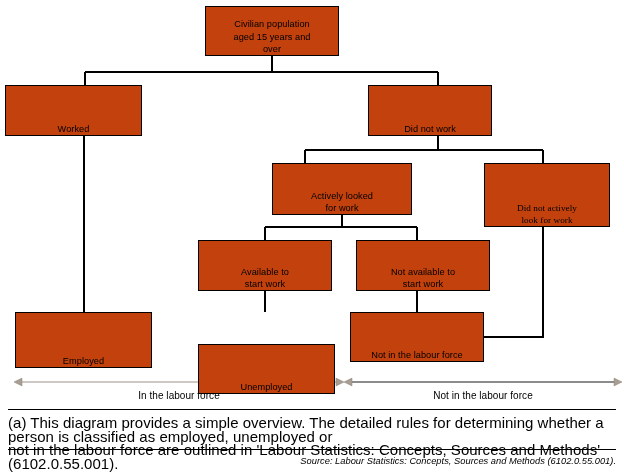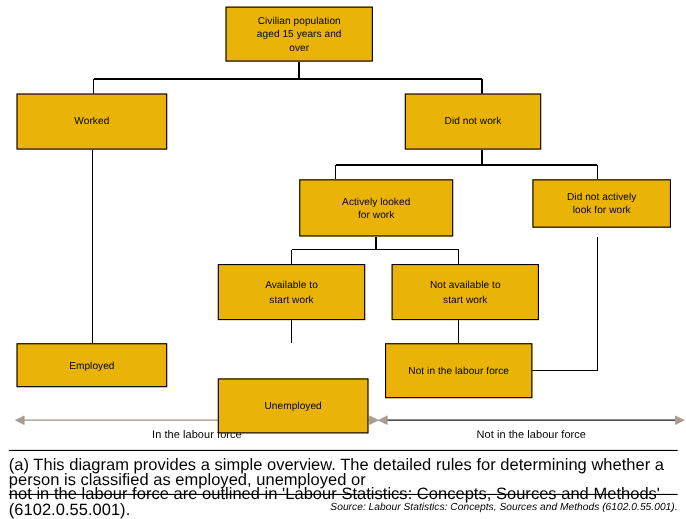--- a/index.html
+++ b/index.html
@@ -19,23 +19,23 @@
     position: absolute;
     left: 0;
     top: 0;
     width: 624px;
     height: 400px;
   }
   .node {
     position: absolute;
     box-sizing: border-box;
     border: 1.3px solid #000000;
-    background: #eab308;
+    background: #c2410c;
     display: flex;
-    align-items: center;
+    align-items: flex-end;
     justify-content: center;
     text-align: center;
     font-size: 9.2px;
     line-height: 12.2px;
     letter-spacing: 0.05px;
     z-index: 3;
     white-space: pre-line;
   }
   .node span {
     display: block;
@@ -107,49 +107,49 @@
       <path d="M 543 215 L 543 337 L 484 337"></path>
     </g>
   </svg>
 
   <div class="node" style="left:205px; top:6px; width:134px; height:50px;">
     <span>Civilian population
 aged 15 years and
 over</span>
   </div>
 
-  <div class="node" style="left:15px; top:85px; width:137px; height:51px;">
+  <div class="node" style="left:5px; top:85px; width:137px; height:51px;">
     <span>Worked</span>
   </div>
 
   <div class="node" style="left:368px; top:85px; width:124px; height:51px;">
     <span>Did not work</span>
   </div>
 
   <div class="node" style="left:272px; top:163px; width:140px; height:52px;">
     <span>Actively looked
 for work</span>
   </div>
 
-  <div class="node" style="left:484px; top:163px; width:126px; height:44px;">
+  <div class="node" style="left:484px; top:163px; width:126px; height:64px;font-family:Liberation Serif, serif;">
     <span>Did not actively
 look for work</span>
   </div>
 
   <div class="node" style="left:198px; top:240px; width:134px; height:51px;">
     <span>Available to
 start work</span>
   </div>
 
   <div class="node" style="left:356px; top:240px; width:134px; height:51px;">
     <span>Not available to
 start work</span>
   </div>
 
-  <div class="node" style="left:15px; top:312px; width:137px; height:40px;">
+  <div class="node" style="left:15px; top:312px; width:137px; height:56px;">
     <span>Employed</span>
   </div>
 
   <div class="node" style="left:198px; top:312px; width:137px; height:50px;margin-top:32px;">
     <span>Unemployed</span>
   </div>
 
   <div class="node" style="left:350px; top:312px; width:134px; height:50px;">
     <span>Not in the labour force</span>
   </div>

